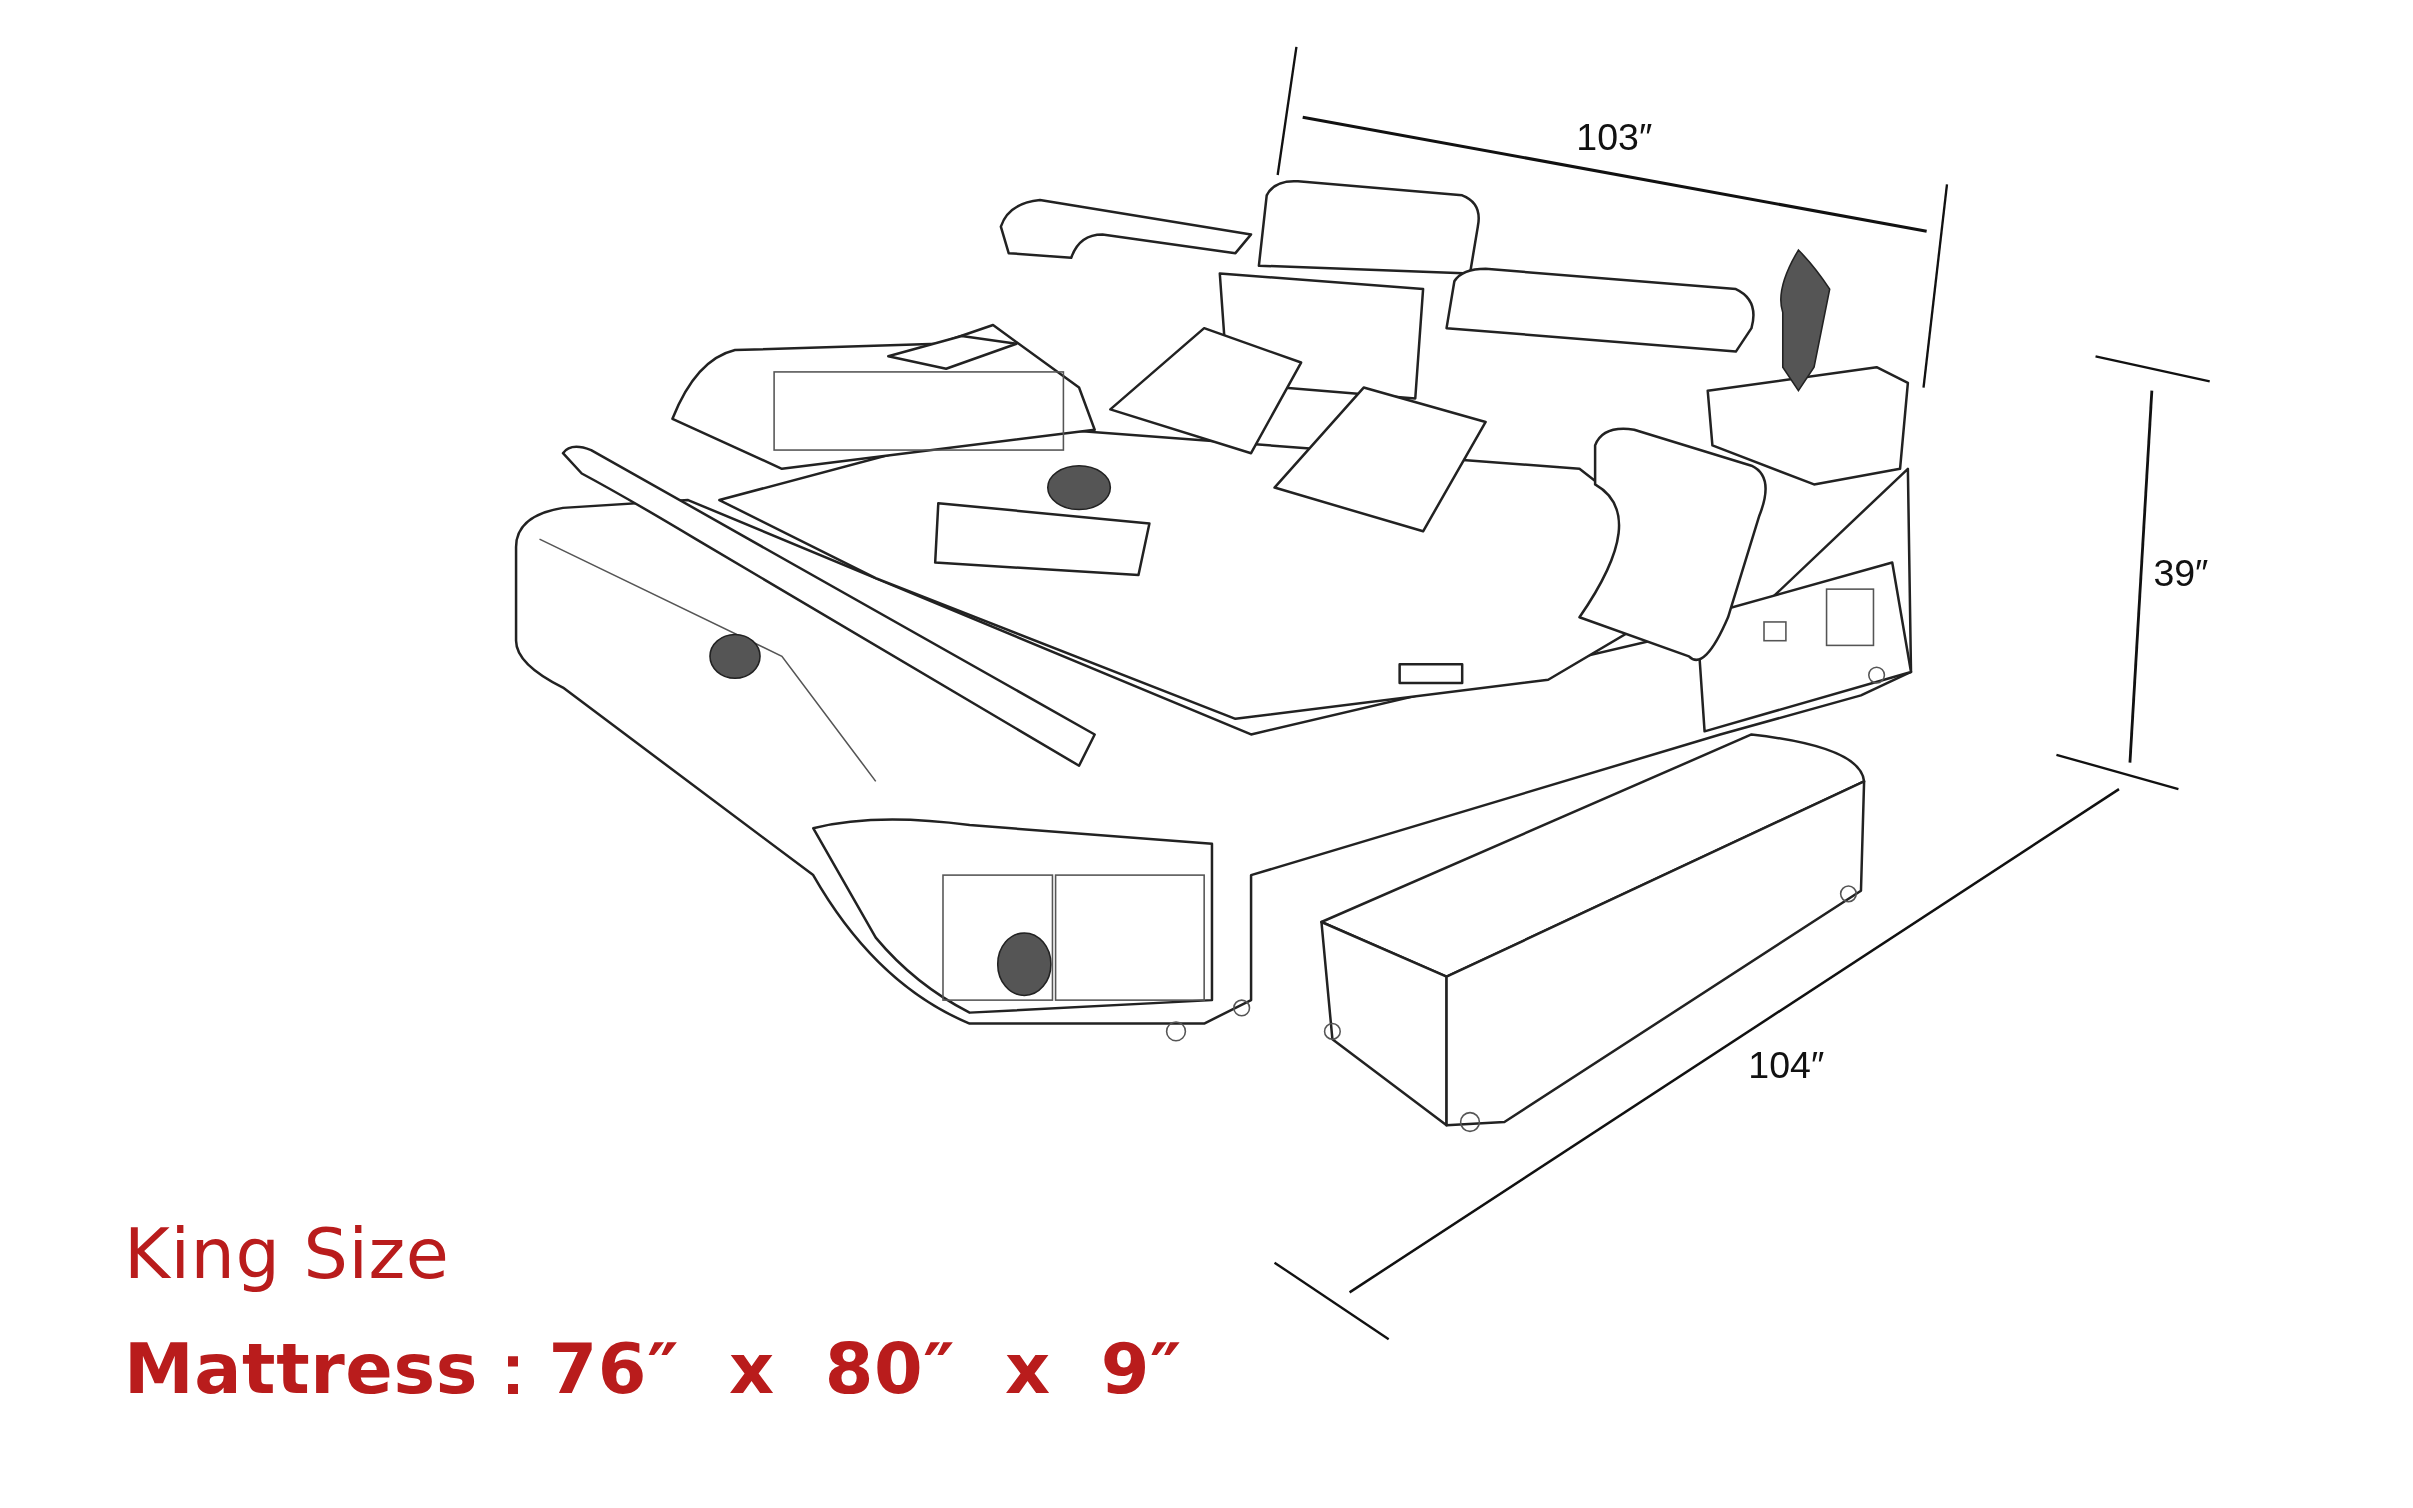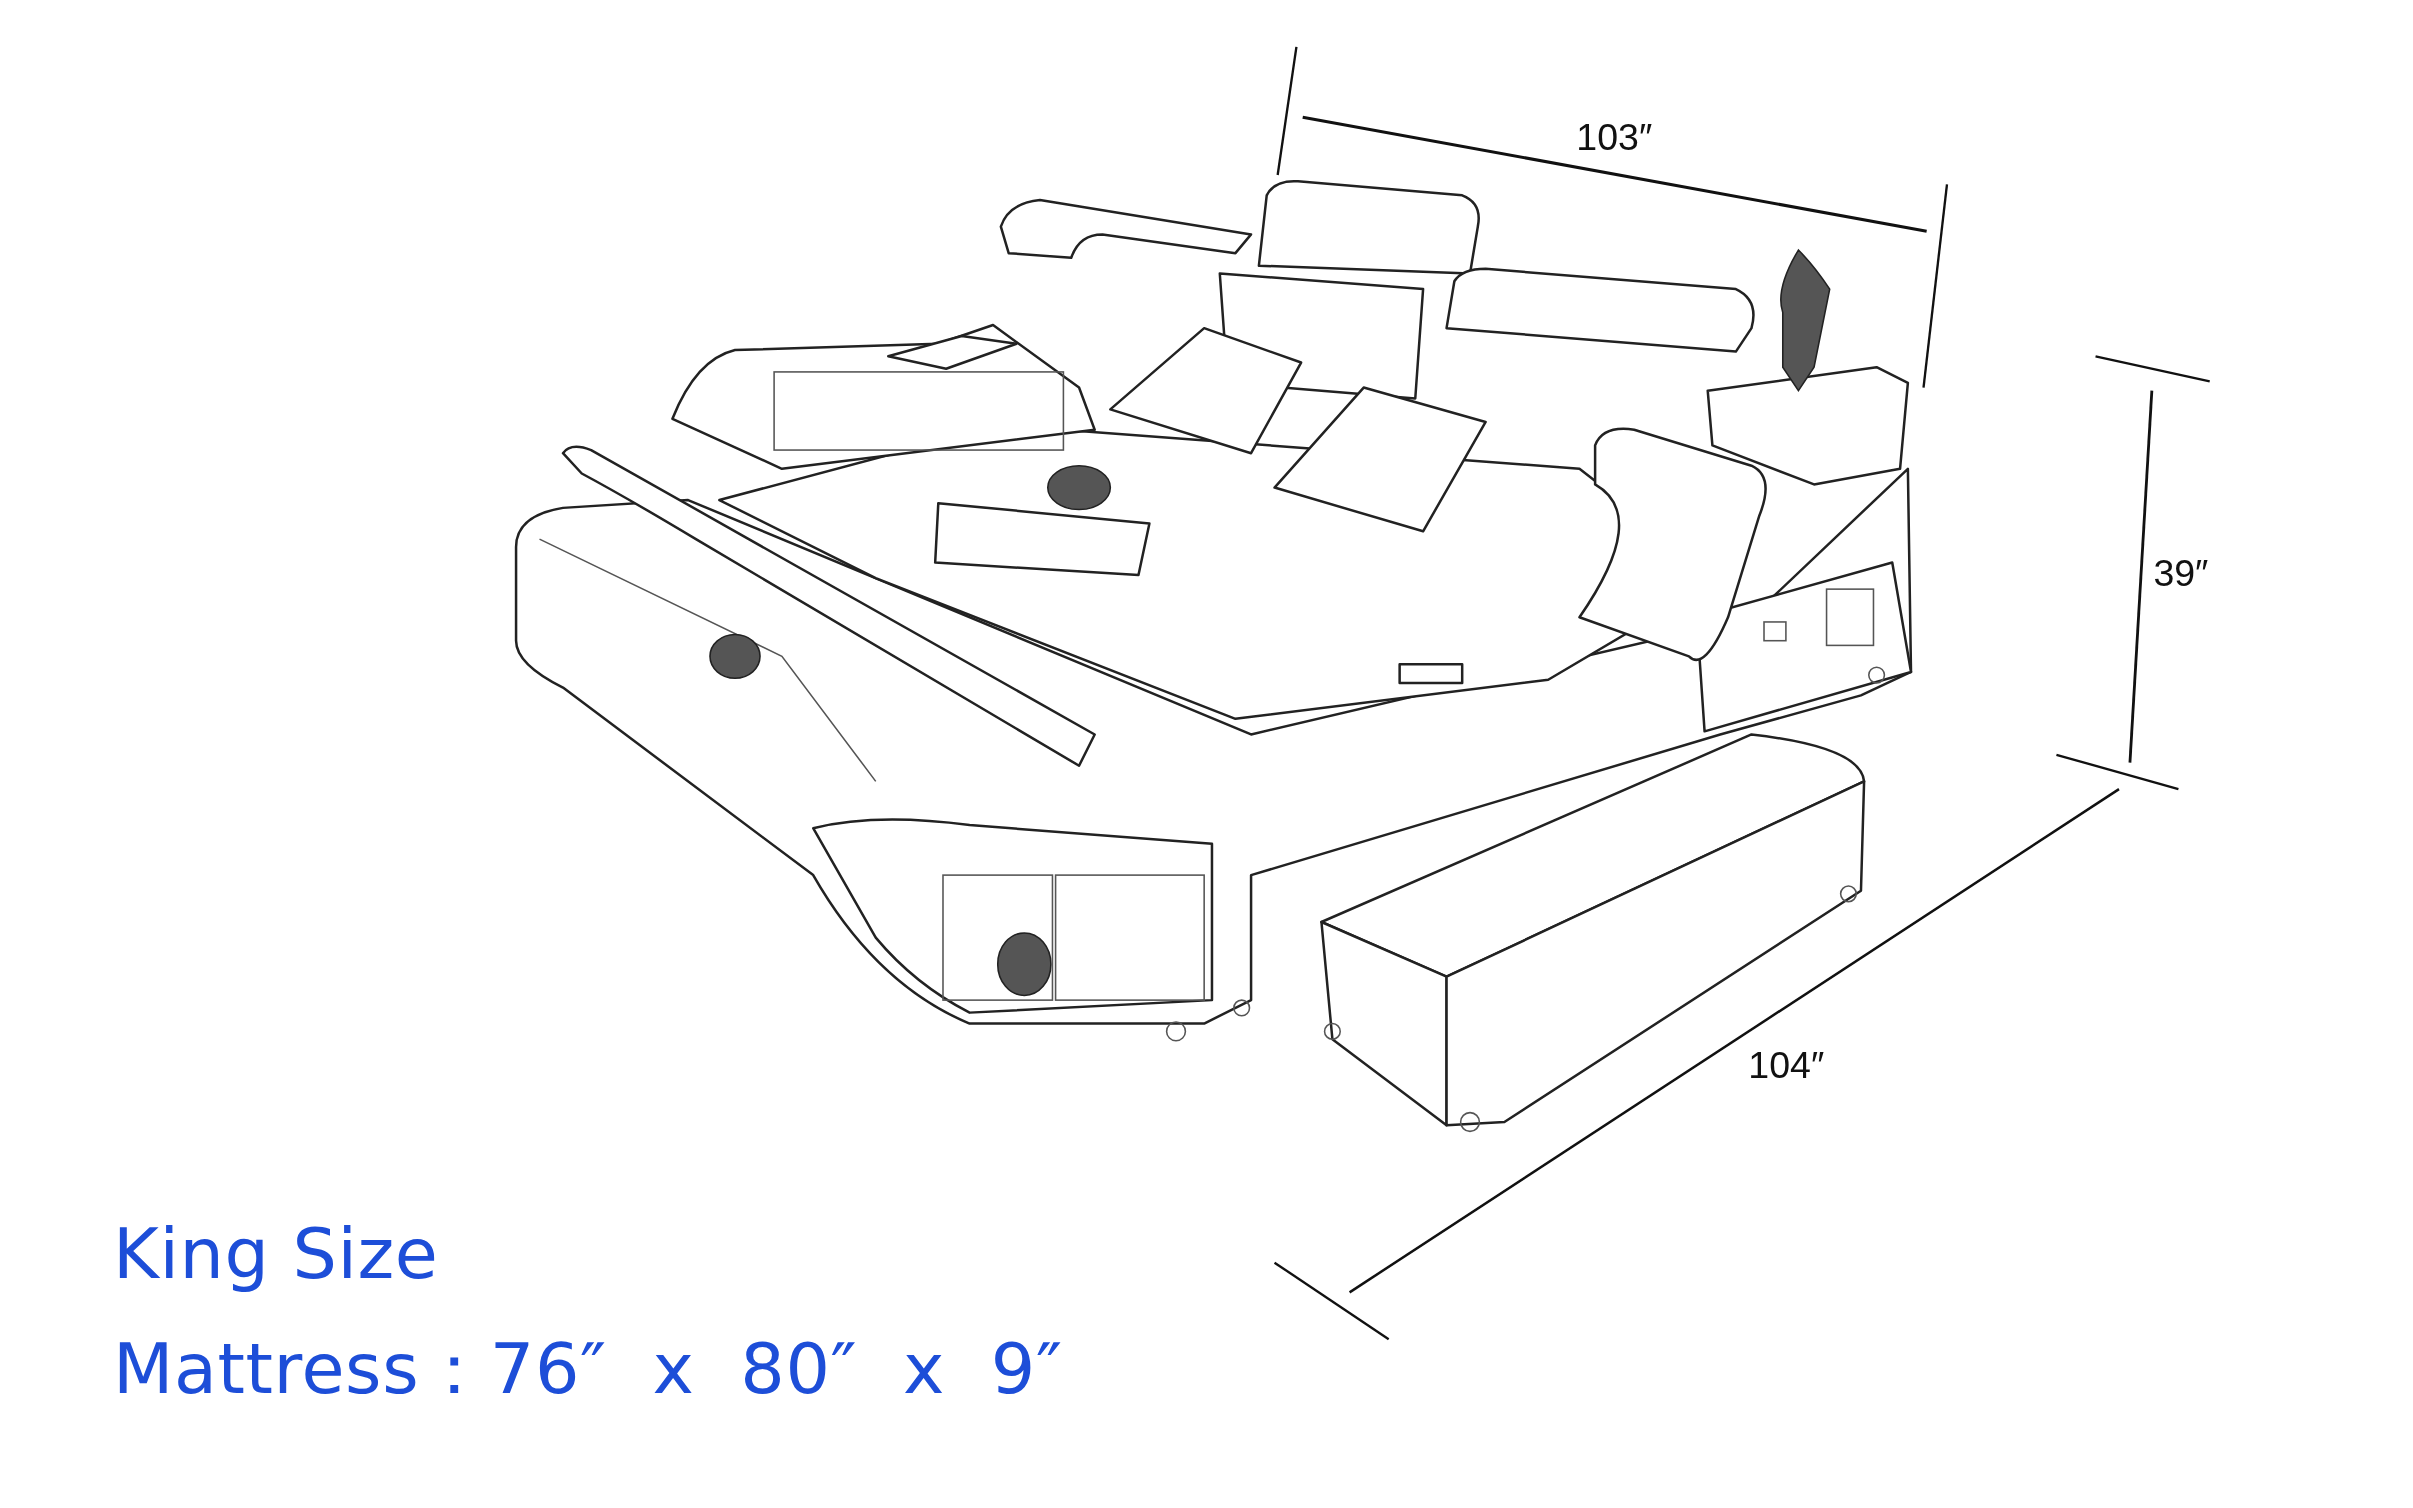--- a/index.html
+++ b/index.html
@@ -1,21 +1,21 @@
 <!DOCTYPE html>
 <html style="font-size:10px"><head>
   <meta charset="utf-8">
   <style>
     html, body { margin: 0; padding: 0; background: #ffffff; }
     body { width: 2413px; height: 1508px; overflow: hidden; position: relative; }
     #stage { position: absolute; left: 0; top: 0; width: 2413px; height: 1508px; }
     .dim-label { font-family: "Liberation Sans", sans-serif; font-size: 24px; fill: #111111; }
-    .caption { position: absolute; left: 113px; font-family: "DejaVu Sans", sans-serif; color: #1d4ed8; letter-spacing: 0.6px; }
+    .caption { position: absolute; left: 124px; font-family: "DejaVu Sans", sans-serif; color: #b91c1c; letter-spacing: 0.6px; }
     #size-title { top: 1213px; font-size: 70px; }
-    #mattress-line { top: 1323px; font-size: 70px; }
+    #mattress-line { top: 1323px; font-size: 70px; font-weight: bold; }
     .sketch { fill: #ffffff; stroke: #222; stroke-width: 1.6; stroke-linejoin: round; }
     .sketch-light { fill: none; stroke: #555; stroke-width: 1; }
     .sketch-dark { fill: #555; stroke: #222; stroke-width: 1; }
   </style>
 </head>
 <body>
 
 <svg id="stage" viewBox="0 0 1543 965" preserveAspectRatio="none" xmlns="http://www.w3.org/2000/svg">
 
   <g>

